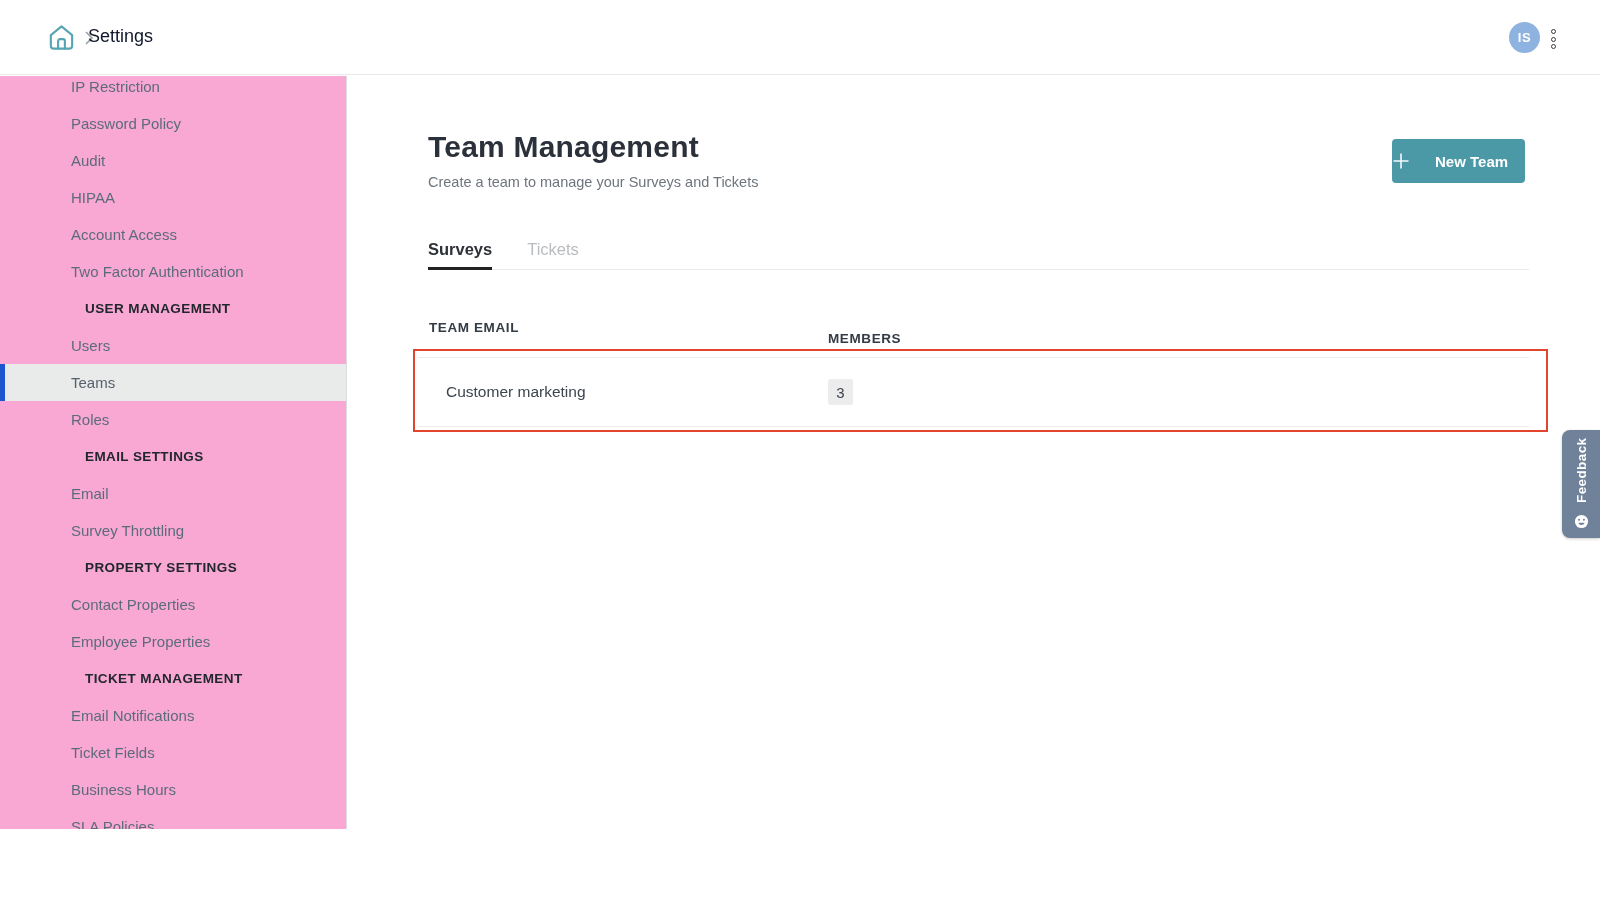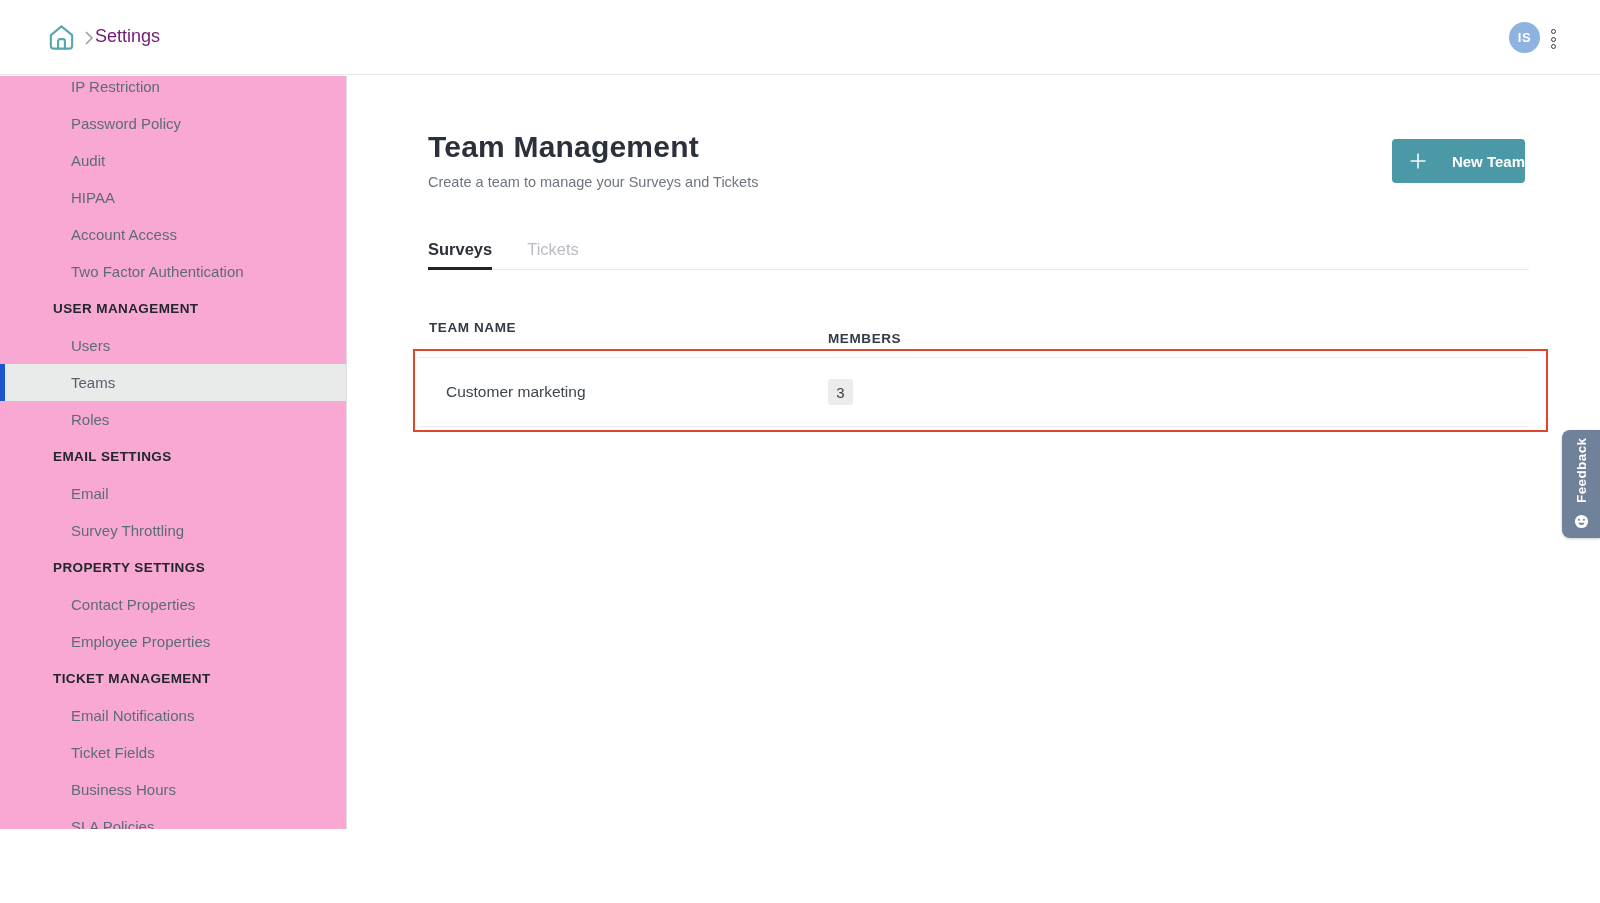--- a/index.html
+++ b/index.html
@@ -14,46 +14,46 @@
     --home-teal:#57a5b2;
   }
   #app{ position:absolute; inset:0; width:1600px; height:903px; }
 
   
   .topbar{ position:absolute; top:0; left:0; width:1600px; height:75px; background:#fff; border-bottom:1px solid #e8e8e8; z-index:30; }
   .home-btn{ position:absolute; left:46px; top:22px; width:31px; height:31px; cursor:pointer; }
   .home-btn svg{ display:block; width:100%; height:100%; stroke:var(--home-teal); fill:none; }
   .crumb-chev{ position:absolute; left:84px; top:30px; width:10px; height:16px; color:#9aa0a6; }
   .crumb-chev svg{ display:block; stroke:#9aa0a6; fill:none; }
-  .crumb-label{ position:absolute; left:95px; top:26px; font-size:18px; color:#701a75; cursor:pointer; }
+  .crumb-label{ position:absolute; left:88px; top:26px; font-size:18px; color:#0f172a; cursor:pointer; }
   .avatar{ position:absolute; left:1509px; top:22px; width:31px; height:31px; border-radius:50%;
            background:var(--avatar-blue); color:#fff; font-size:13px; font-weight:bold;
            display:flex; align-items:center; justify-content:center; letter-spacing:.5px; cursor:pointer; }
   .kebab{ position:absolute; left:1547px; top:29px; width:12px; height:20px; display:flex; flex-direction:column; justify-content:space-between; align-items:center; cursor:pointer; }
   .kebab span{ width:5px; height:5px; border:1.4px solid #3a3a3a; border-radius:50%; background:#fff; }
 
   
   .sidebar{ position:absolute; top:76px; left:0; width:347px; height:753px; background:#f9a8d4;
             border-right:1px solid #dcdcdc; overflow:hidden; z-index:10; }
   .side-nav{ margin-top:-8px; }
-  .side-header{ height:37px; line-height:37px; padding-left:53px; font-size:13.5px; font-weight:bold;
+  .side-header{ height:37px; line-height:37px; padding-left:85px; font-size:13.5px; font-weight:bold;
                 color:#22272e; letter-spacing:.4px; white-space:nowrap; }
   .side-item{ position:relative; height:37px; line-height:37px; padding-left:71px; font-size:15px;
               color:#5c6b7a; cursor:pointer; white-space:nowrap; }
   .side-item.selected{ background:#e9eaea; color:#56616d; }
   .side-item.selected::before{ content:""; position:absolute; left:0; top:0; bottom:0; width:5px; background:var(--selected-blue); }
 
   
   .main{ position:absolute; top:76px; left:348px; right:0; bottom:0; background:#fff; }
   .page-title{ position:absolute; left:428px; top:130px; font-size:30px; font-weight:bold; color:#2b313a; letter-spacing:.2px; }
   .page-subtitle{ position:absolute; left:428px; top:174px; font-size:14.5px; color:#6e757d; }
   .new-team-btn{ position:absolute; left:1392px; top:139px; width:133px; height:44px;
                  background:var(--primary-teal); border:none; border-radius:4px; color:#fff;
                  font-family:inherit; font-size:15px; font-weight:bold; display:flex; align-items:center;
-                 justify-content:flex-end; gap:25px; cursor:pointer; }
+                 justify-content:flex-start; gap:25px; cursor:pointer; }
   .new-team-btn svg{ display:block; stroke:rgba(255,255,255,.95); }
 
   .tabs{ position:absolute; left:428px; top:239px; display:flex; gap:35px; z-index:2; }
   .tab{ font-size:16.5px; line-height:20px; padding-bottom:8px; border-bottom:3px solid transparent; cursor:pointer; color:#b9bcc0; }
   .tab.active{ color:#2d3138; font-weight:bold; border-bottom-color:#232323; }
   .tabs-rule{ position:absolute; left:428px; top:269px; width:1101px; height:1px; background:#e9e9e9; }
 
   .col-header{ position:absolute; font-size:13.5px; font-weight:bold; letter-spacing:.6px; color:#333b44; }
   .col-header.team{ left:429px; top:320px; }
   .col-header.members{ left:828px; top:315px;margin-top:16px; }
@@ -147,21 +147,21 @@
     </span>
     <span>New Team</span>
   </button>
 
   <div class="tabs">
       <div class="tab active">Surveys</div>
       <div class="tab">Tickets</div>
     </div>
   <div class="tabs-rule"></div>
 
-  <div class="col-header team">TEAM NAME</div>
+  <div class="col-header team">TEAM EMAIL</div>
   <div class="col-header members">MEMBERS</div>
 
   <div id="rows-host">
       <div class="team-row" style="top: 357px;">
         <span class="team-name">Customer marketing</span>
         <span class="members-badge">3</span>
       </div>
     </div>
 
   <div class="annotation-box"></div>

